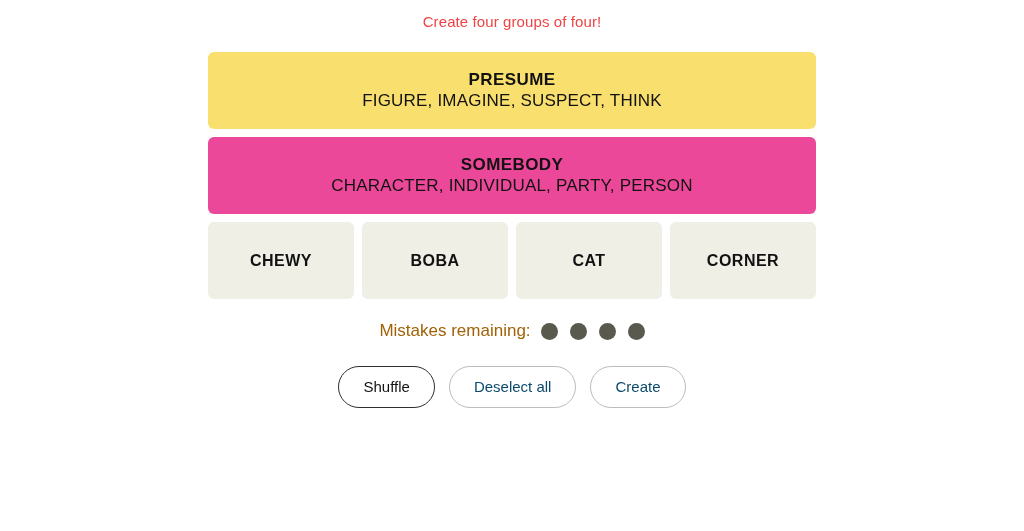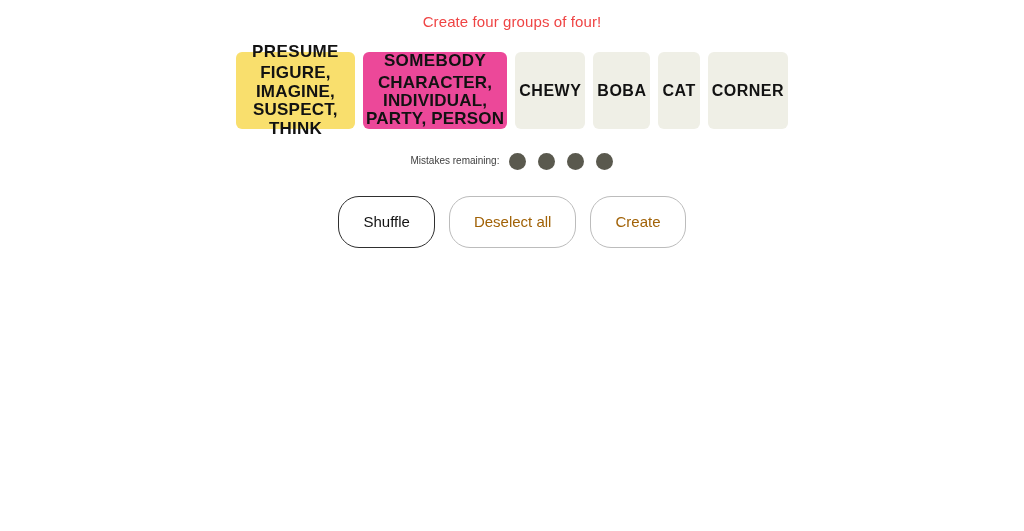--- a/index.html
+++ b/index.html
@@ -28,23 +28,23 @@
   .instruction {
     font-size: 15px;
     color: #ef4444;
     letter-spacing: 0.1px;
     margin: 0 0 20px 0;
     text-align: center;
     line-height: 20px;
   }
 
   .board {
-    width: 552px;
+    width: 608px;
     display: flex;
-    flex-direction: row;
+    flex-direction: column;
     gap: 8px;
   }
 
   .solved-row {
     height: 77px;
     border-radius: 6px;
     display: flex;
     flex-direction: column;
     align-items: center;
     justify-content: center;
@@ -54,21 +54,21 @@
   }
   .solved-title {
     font-size: 17px;
     font-weight: bold;
     letter-spacing: 0.4px;
     text-transform: uppercase;
     margin-bottom: 3px;
   }
   .solved-members {
     font-size: 17px;
-    font-weight: 700;
+    font-weight: 400;
     letter-spacing: 0.2px;
     text-transform: uppercase;
   }
 
   .tile-row {
     display: grid;
     grid-template-columns: repeat(4, 1fr);
     gap: 8px;
   }
 
@@ -89,60 +89,60 @@
     cursor: pointer;
     padding: 0 4px;
     box-sizing: border-box;
   }
 
   .mistakes {
     margin-top: 23px;
     display: flex;
     align-items: center;
     gap: 10px;
-    font-size: 10px;
-    color: #404040;
+    font-size: 17px;
+    color: #a16207;
   }
   .mistakes-label { line-height: 18px; }
   .dots {
     display: flex;
     align-items: center;
     gap: 12px;
   }
   .dot {
     width: 17px;
     height: 17px;
     border-radius: 50%;
     background: #5a594e;
   }
 
   .actions {
     margin-top: 26px;
     display: flex;
     gap: 14px;
   }
   .pill {
-    height: 52px;
+    height: 42px;
     padding: 0 24px;
     border-radius: 21px;
     background: #ffffff;
     font-family: "Liberation Sans", sans-serif;
     font-size: 15px;
     line-height: 40px;
     cursor: pointer;
     box-sizing: border-box;
     white-space: nowrap;
   }
   .pill.active {
     border: 1.6px solid #2f2f2f;
     color: #121212;
   }
   .pill.disabled {
     border: 1.3px solid #bcbcbc;
-    color: #a16207;
+    color: #0c4a6e;
     cursor: default;
   }
 </style>
 </head>
 <body>
 
 <div class="game">
 
   <p class="instruction">Create four groups of four!</p>
 

